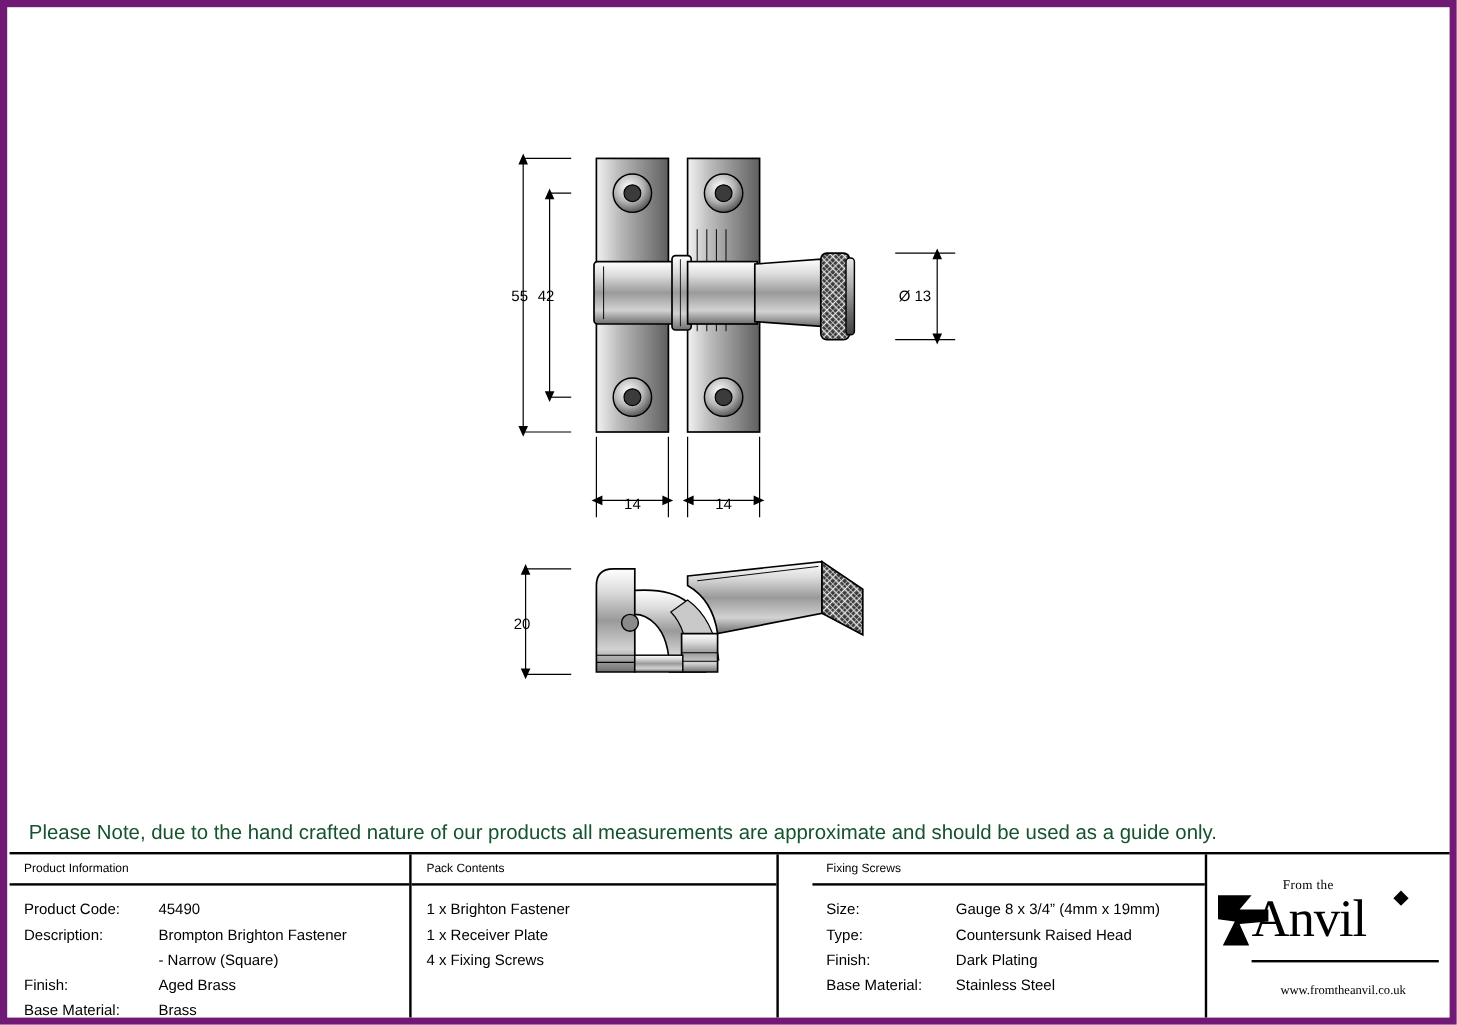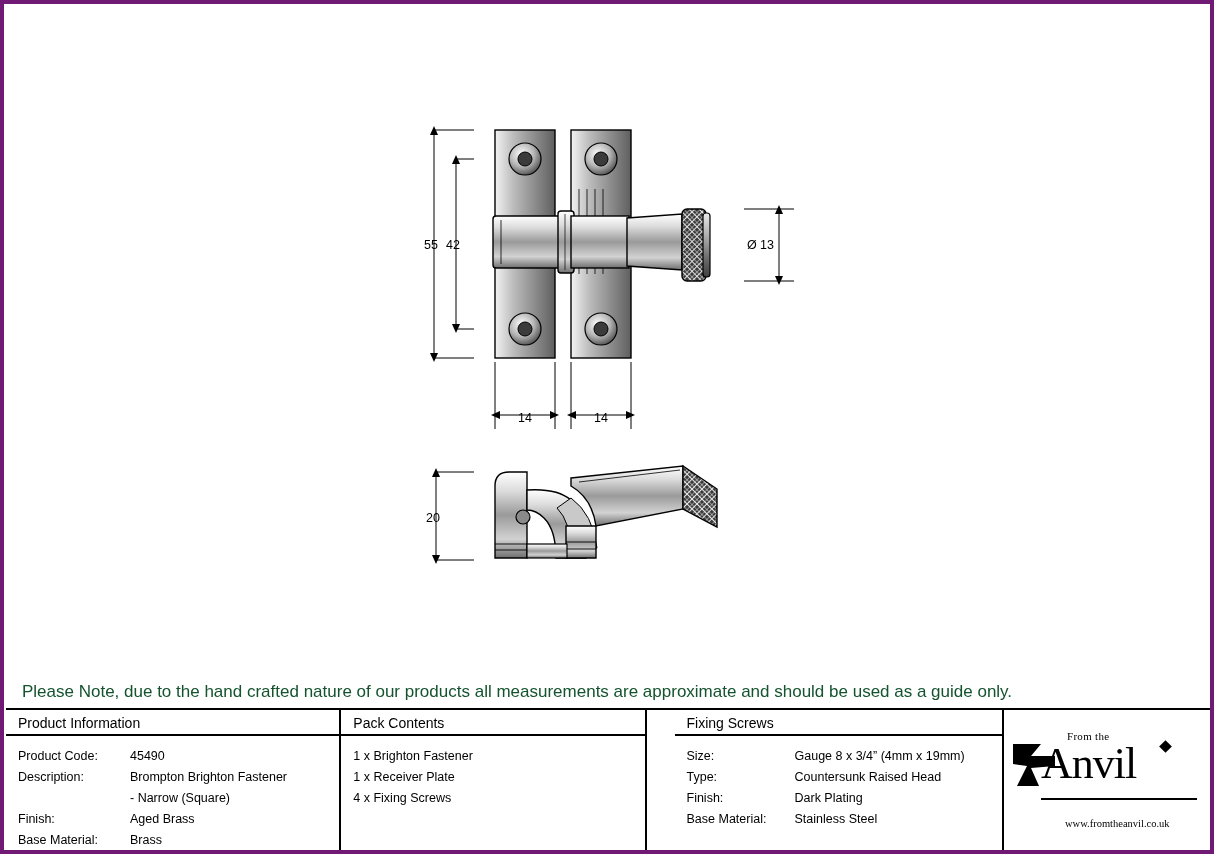--- a/index.html
+++ b/index.html
@@ -9,21 +9,21 @@
   }
   body {
     font-family: "Liberation Sans", sans-serif;
     color: #000000;
   }
   .sheet {
     position: relative;
     width: 1214px;
     height: 854px;
     box-sizing: border-box;
-    border: 4px solid #701a75;
+    border: 6px solid #701a75;
     background: #fff;
     overflow: hidden;
   }
 
   
   .drawing {
     position: absolute;
     left: 0;
     top: 0;
     width: 1214px;
@@ -66,21 +66,21 @@
   .col-b { width: 314px; }
   .col-c { width: 339px; margin-left: 28px; }
   .col-d { width: 210px; border-right: none; }
 
   .col-head {
     height: 26px;
     line-height: 26px;
     box-sizing: border-box;
     border-bottom: 2px solid #000;
     padding-left: 12px;
-    font-size: 14px;
+    font-size: 10px;
     font-weight: normal;
   }
   .col-body {
     padding: 10px 12px 0 12px;
     font-size: 12.5px;
   }
   .row2 {
     display: flex;
     line-height: 21px;
   }

